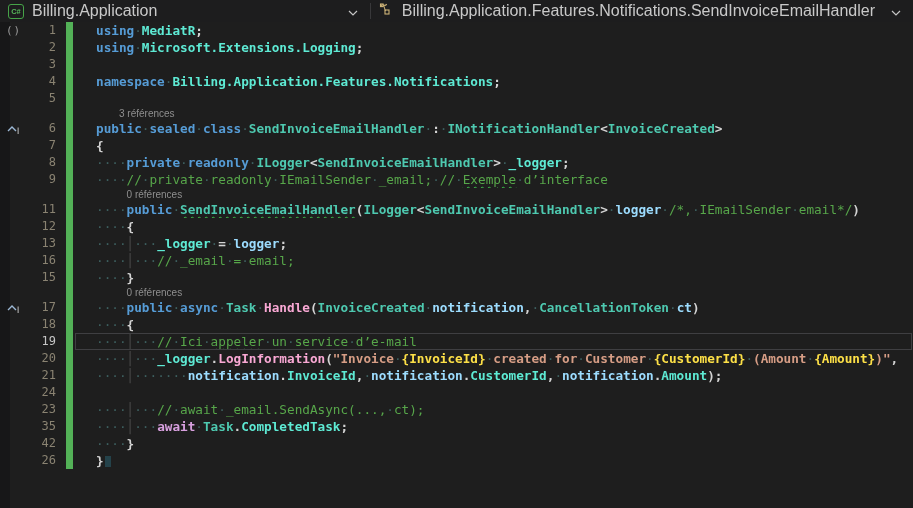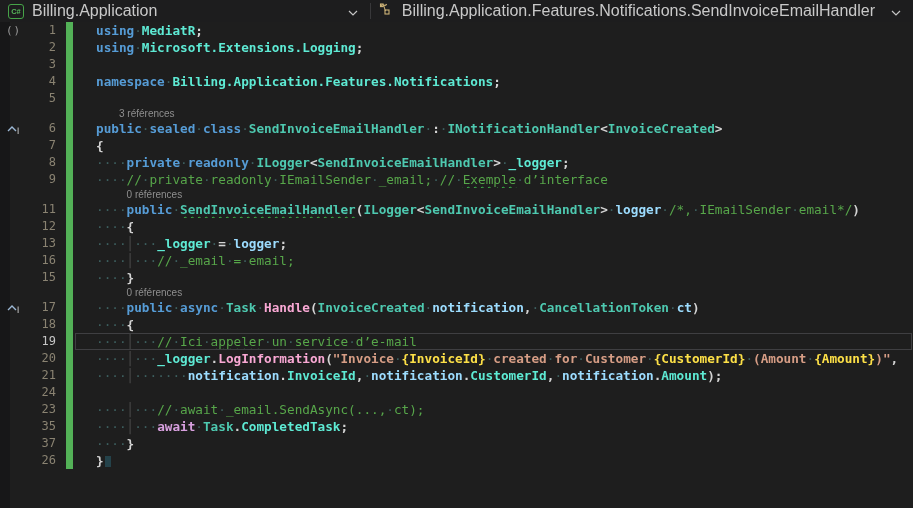--- a/index.html
+++ b/index.html
@@ -282,21 +282,21 @@
         </div>
         <div class="row code">
           <div class="margin"></div>
           <div class="num">35</div>
           <div class="gap"></div>
           <div class="chg"></div>
           <div class="txt"><span class="seg ws"><span class="dot">·</span><span class="dot">·</span><span class="dot">·</span><span class="dot">·</span></span><span class="seg guide">│</span><span class="seg ws"><span class="dot">·</span><span class="dot">·</span><span class="dot">·</span></span><span class="seg kwp">await<span class="dot">·</span></span><span class="seg typ">Task</span><span class="seg pun">.</span><span class="seg id">CompletedTask</span><span class="seg pun">;</span></div>
         </div>
         <div class="row code">
           <div class="margin"></div>
-          <div class="num">37</div>
+          <div class="num">42</div>
           <div class="gap"></div>
           <div class="chg"></div>
           <div class="txt"><span class="seg ws"><span class="dot">·</span><span class="dot">·</span><span class="dot">·</span><span class="dot">·</span></span><span class="seg pun">}</span></div>
         </div>
         <div class="row code">
           <div class="margin"></div>
           <div class="num">26</div>
           <div class="gap"></div>
           <div class="chg"></div>
           <div class="txt"><span class="seg pun">}</span><span class="ghost"></span></div>

